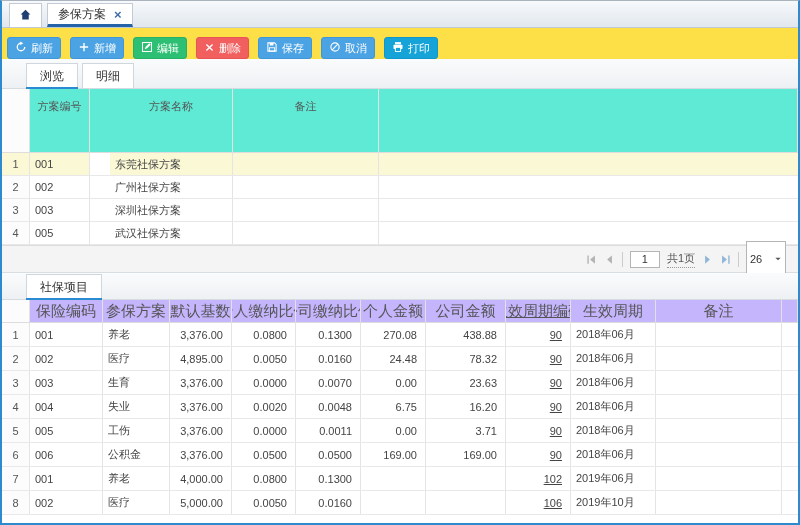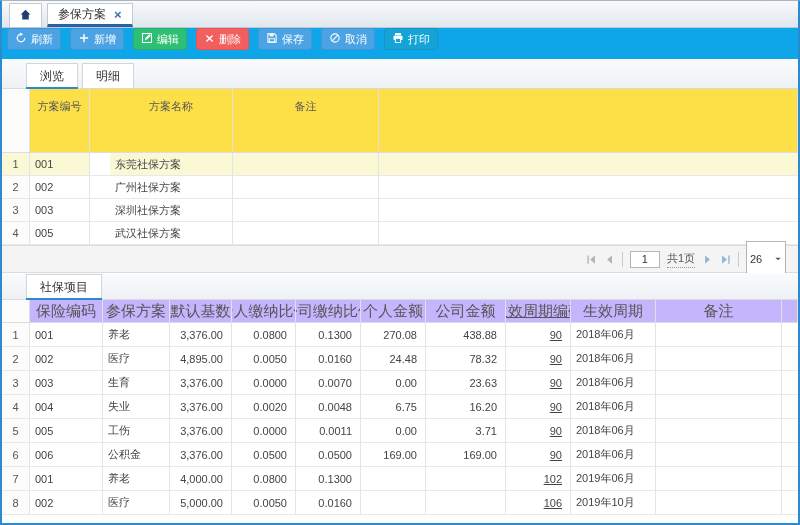--- a/index.html
+++ b/index.html
@@ -13,21 +13,21 @@
   
   .tabbar { height: 27px; flex: none; background: linear-gradient(#f7f9fb, #e1e7ee);
     border-bottom: 1px solid #bfc9d4; display: flex; align-items: flex-end; padding-left: 7px; gap: 5px; }
   .home-tab { width: 33px; height: 24px; background: #fff; border: 1px solid #c2cbd4; border-bottom: none;
     display: flex; align-items: center; justify-content: center; cursor: pointer; }
   .doc-tab { height: 24px; background: #fff; border: 1px solid #c2cbd4;
     border-bottom: 3px solid #2563a8; padding: 0 10px; display: flex; align-items: center; gap: 8px;
     font-size: 12px; color: #333; cursor: pointer; }
   .doc-tab .close { color: #3f6fa8; font-size: 13px; font-weight: bold; line-height: 1; cursor: pointer; }
   
-  .toolbar { height: 31px; flex: none; background: #0ea5e9; display: flex; align-items: flex-start; gap: 9px; padding-left: 5px; }
+  .toolbar { height: 31px; flex: none; background: #fde047; display: flex; align-items: flex-end; gap: 9px; padding-left: 5px; }
   .btn { height: 22px; min-width: 52px; padding: 0 7px; border-radius: 3px; border: 1px solid transparent;
     color: #fff; font-size: 11px; display: flex; align-items: center; justify-content: center; gap: 4px; cursor: pointer; }
   .btn svg { flex: none; }
   .btn-blue  { background: #4ba3e4; border-color: #3f97da; }
   .btn-green { background: #2dbf73; border-color: #27b167; }
   .btn-red   { background: #f15f5f; border-color: #e85353; }
   .btn-print { background: #16a3d8; border-color: #1196ca; }
   
   .strip { flex: none; background: linear-gradient(#fafbfc, #eef1f4); border-bottom: 1px solid #d6dbe1;
     display: flex; align-items: flex-end; padding-left: 24px; gap: 4px; }
@@ -36,21 +36,21 @@
   .vtab { height: 25px; padding: 0 13px; background: #fff; border: 1px solid #cfd6dd; border-bottom: none;
     font-size: 12px; color: #333; display: flex; align-items: center; position: relative; cursor: pointer; }
   .vtab.active::after { content: ''; position: absolute; left: -1px; right: -1px; bottom: -1px; height: 2px; background: #2a8bd2; }
   
   .cell { display: flex; align-items: center; border-right: 1px solid #e4e4e4; overflow: hidden; white-space: nowrap; }
   .rn { justify-content: center; color: #555; background: #fcfcfc; }
   .num { justify-content: flex-end; padding-right: 8px; }
   .txt { padding-left: 5px; }
   .fill { flex: 1; border-right: none; }
   
-  .g1head { height: 64px; display: flex; background: #fde047; border-bottom: 1px solid #ddd;
+  .g1head { height: 64px; display: flex; background: #5eead4; border-bottom: 1px solid #ddd;
     font-size: 11px; color: #555; flex: none; }
   .g1head .cell { align-items: flex-start; justify-content: center; padding-top: 10px; border-right: 1px solid #e2e2e2; }
   .g1rows { flex: none; }
   .g1row { height: 23px; display: flex; border-bottom: 1px solid #e8e8e8; font-size: 11px; color: #444; cursor: pointer; background:#fff; }
   .g1row .fill { border-bottom: none; }
   .g1row.sel .cell { background: #fbf8d5; }
   .g1row.sel .rn { background: #fbf8d5; }
   .g1c0 { width: 28px; } .g1c1 { width: 60px; } .g1c2 { width: 123px; margin-left: 20px; } .g1c3 { width: 146px; }
   
   .pagebar { height: 28px; flex: none; background: #f4f4f4; border-top: 1px solid #dcdcdc; border-bottom: 1px solid #d8dde2;

